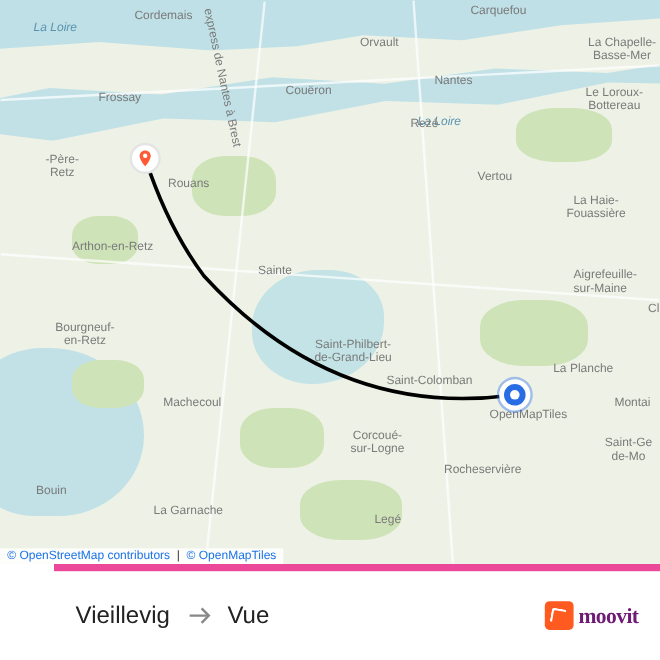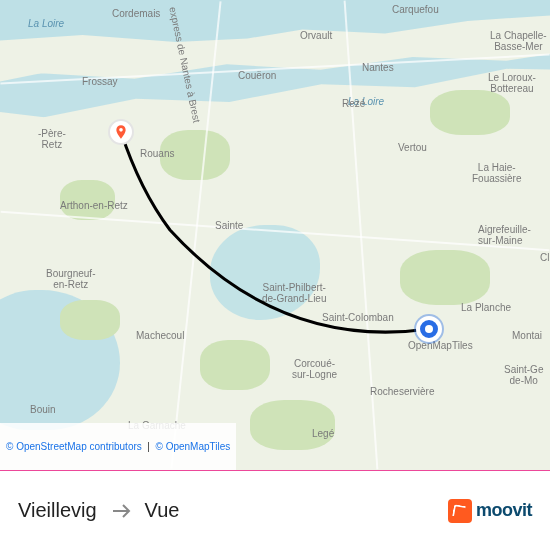--- a/index.html
+++ b/index.html
@@ -45,39 +45,40 @@
     cursor:pointer;
     white-space:nowrap;
     transform:translate(-50%,-50%);
     box-shadow:0 2px 6px rgba(0,0,0,.15);
   }
   
   .attrib {
     position:absolute; bottom:0; left:0;
     background:rgba(255,255,255,.85);
     font-size:10px; color:#333;
-    padding:18px 6px;
+    padding:1px 6px;
   }
   .attrib a { color:#1a73e8; text-decoration:none; }
   
   .bottom-panel {
     flex:1;
     display:flex;
     align-items:center;
     padding:0 18px;
     gap:12px;
-    border-top:1px solid #ec4899;
+    border-top:6px solid #ec4899;
+    margin-left:45px;
   }
   .loc-from, .loc-to { font-size:20px; font-weight:500; color:#222; }
   .arrow-icon { display:flex; align-items:center; }
   .arrow-icon svg { width:24px; height:24px; stroke:#888; fill:none; stroke-width:2; }
   .moovit-logo { margin-left:auto; display:flex; align-items:center; gap:4px; }
   .moovit-mark { width:24px;height:24px;background:#ff5a1f;border-radius:4px;position:relative; }
   .moovit-mark::before{content:"";position:absolute;left:5px;top:6px;width:10px;height:10px;border:2px solid #fff;border-right:none;border-bottom:none;border-radius:3px 0 0 0;transform:rotate(10deg);}
-  .moovit-text{font-size:18px;font-weight:700;color:#0c4a6e;letter-spacing:-.5px;}
+  .moovit-text{font-size:18px;font-weight:700;color:#701a75;letter-spacing:-.5px;font-family:Liberation Serif, serif;}
 </style>
 </head>
 <body>
 
 <div class="container">
 
   <div class="map-area">
 
     <div class="water river-top"></div>
     <div class="water river-band"></div>

